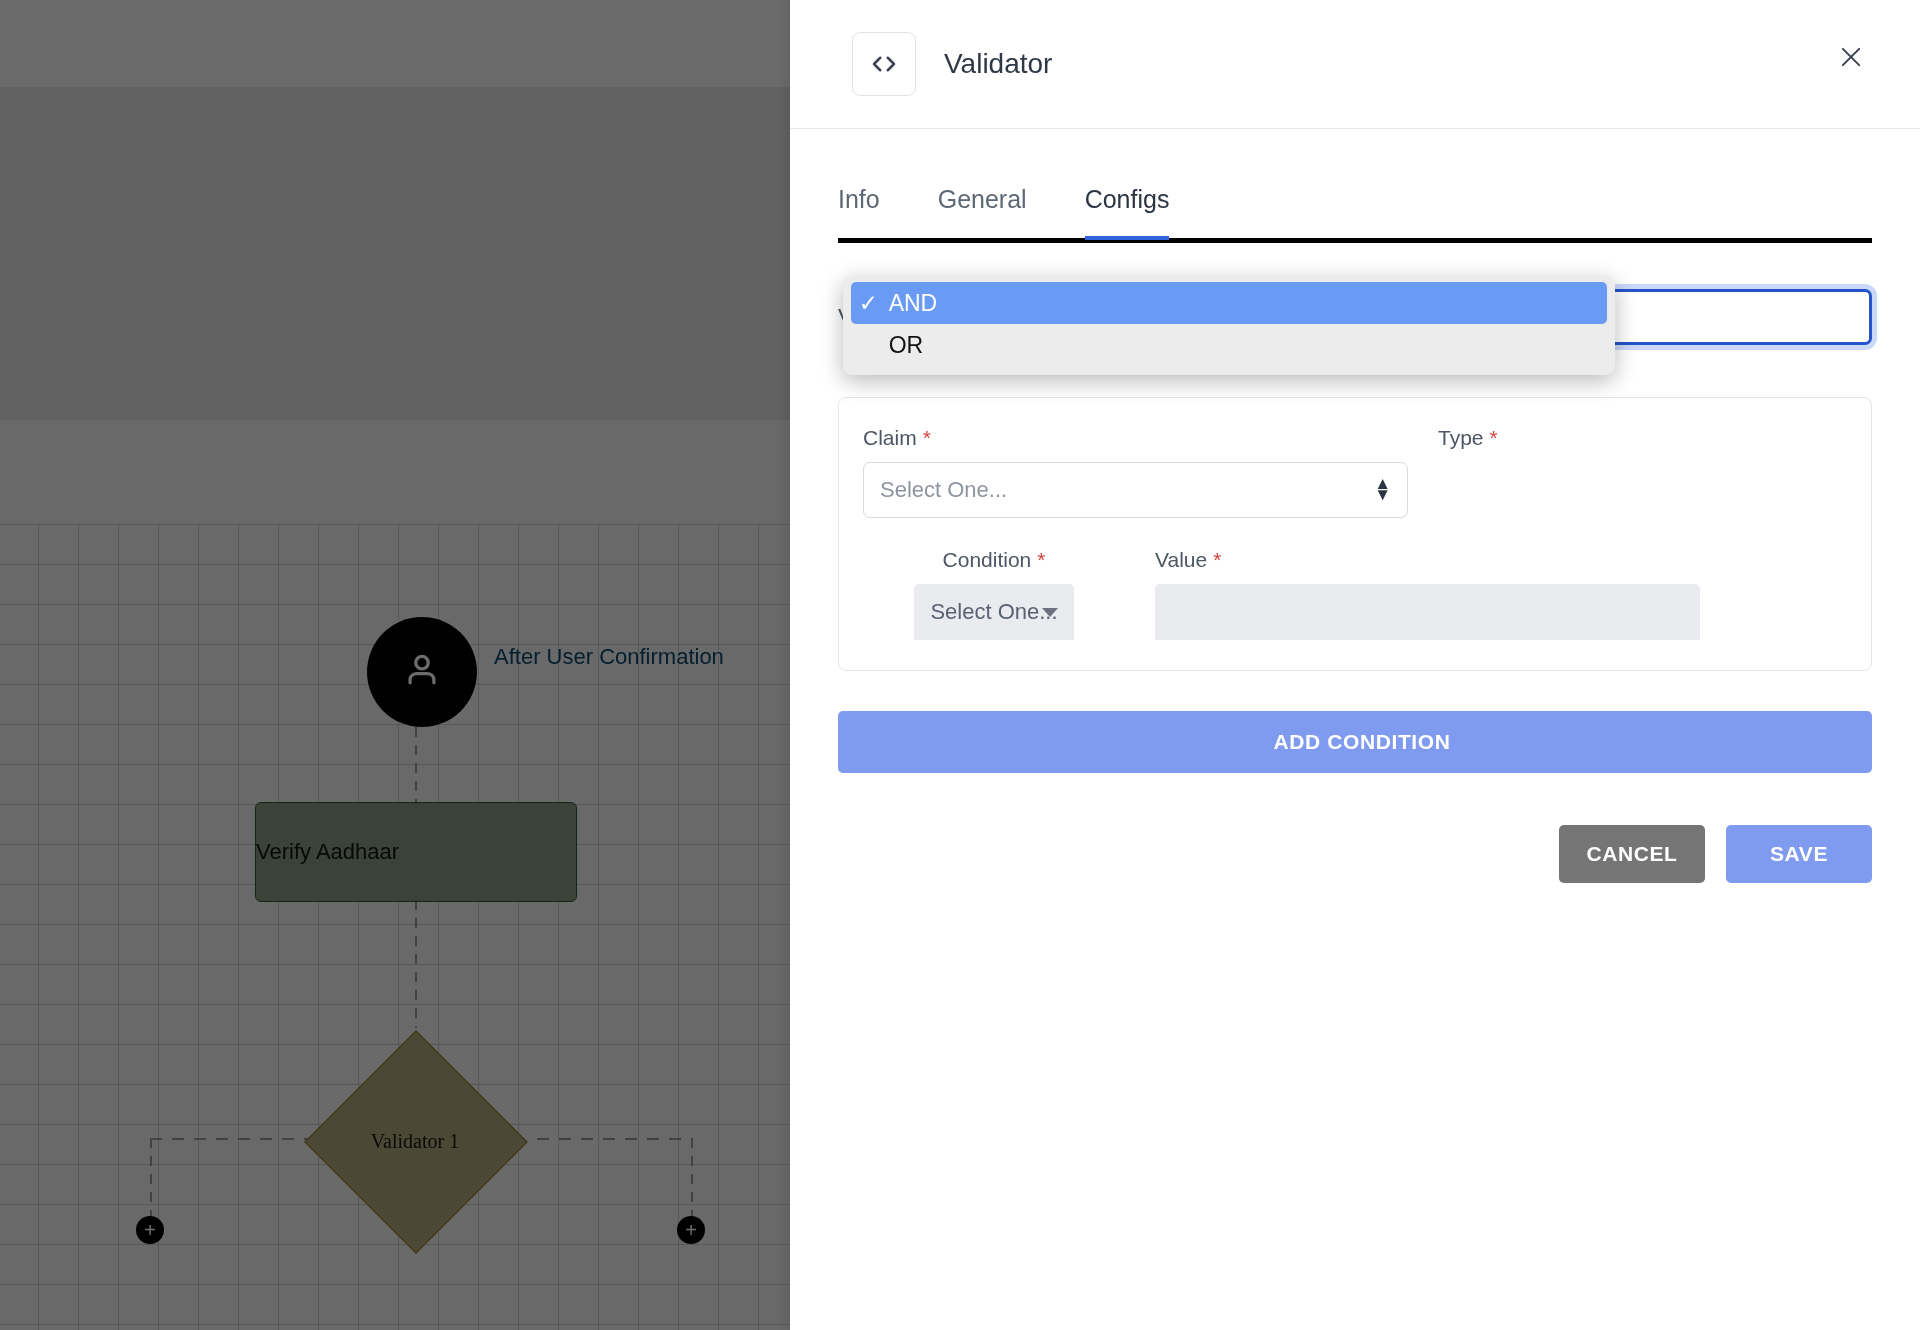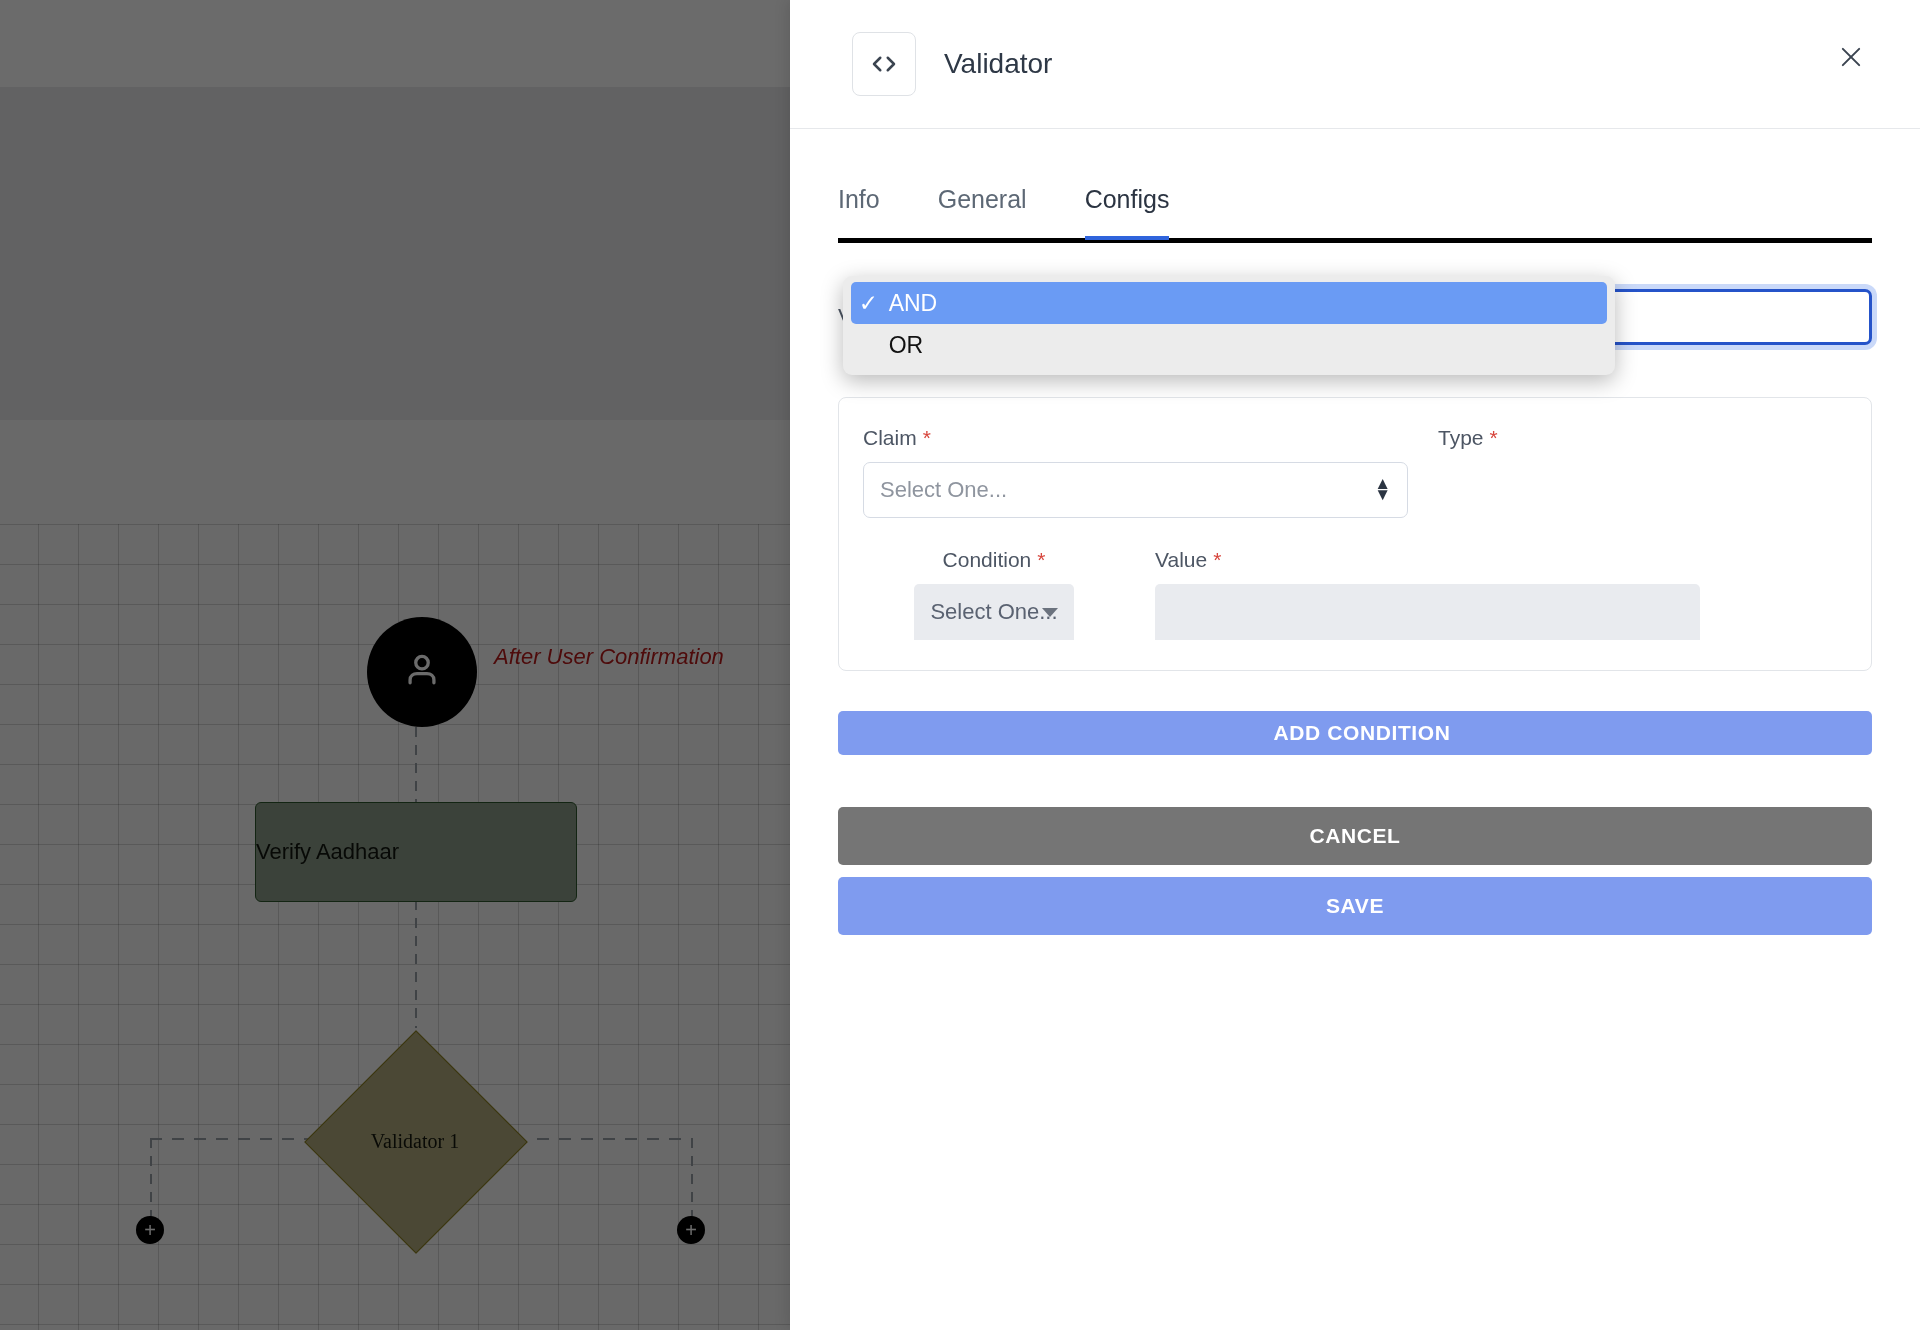--- a/index.html
+++ b/index.html
@@ -52,23 +52,22 @@
     background: #000000;
     display: flex;
     align-items: center;
     justify-content: center;
   }
   .user-node svg { width: 44px; height: 44px; }
   .user-label {
     position: absolute;
     left: 494px; top: 644px;
     font-size: 22px;
-    color: #b91c1c;
+    color: #0c4a6e;
     white-space: nowrap;
-    font-style: italic;
   }
 
   
   .conn {
     position: absolute;
     background-image: linear-gradient(to bottom, #9aa0a6 55%, rgba(0,0,0,0) 0%);
     background-size: 2px 18px;
     background-repeat: repeat-y;
     width: 2px;
   }
@@ -360,41 +359,40 @@
     font-size: 22px;
     color: #2b3442;
     box-sizing: border-box;
     font-family: "Liberation Sans", sans-serif;
     width: 100%;
   }
 
   
   .add-cond {
     margin: 40px 48px 0 48px;
-    height: 44px;
+    height: 62px;
     background: #7f9bef;
     border: none;
     border-radius: 5px;
     color: #ffffff;
     font-size: 21px;
     letter-spacing: 0.6px;
     font-weight: 600;
     cursor: pointer;
     width: calc(100% - 96px);
     font-family: "Liberation Sans", sans-serif;
     padding-left: 20px;
   }
 
   
   .actions {
     display: flex;
     justify-content: flex-end;
-    gap: 12px;
+    gap: 21px;
     margin: 52px 48px 0 48px;
-    flex-direction: column;
   }
   .btn {
     height: 58px;
     min-width: 146px;
     border: none;
     border-radius: 5px;
     color: #ffffff;
     font-size: 21px;
     letter-spacing: 0.6px;
     font-weight: 600;

